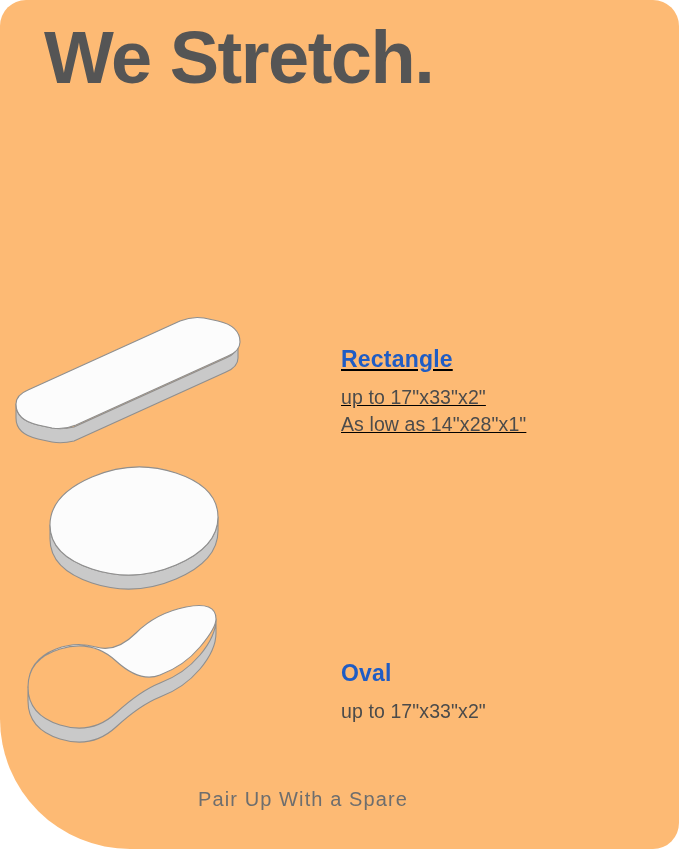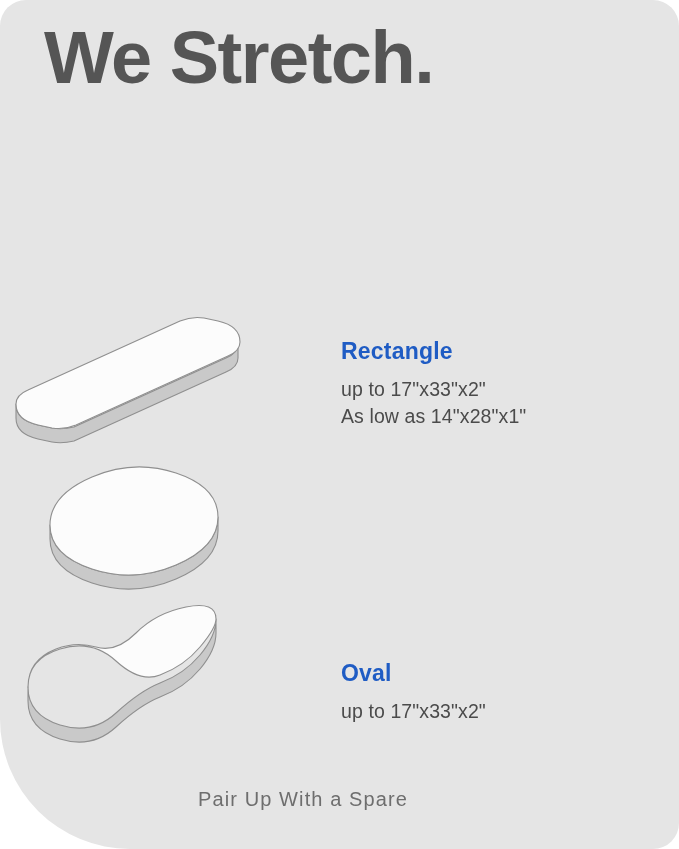--- a/index.html
+++ b/index.html
@@ -11,21 +11,21 @@
     width: 679px;
     height: 849px;
     font-family: "Liberation Sans", sans-serif;
     overflow: hidden;
   }
 
   #poster {
     position: relative;
     width: 679px;
     height: 849px;
-    background: #e5e5e5;
+    background: #fdba74;
     border-radius: 26px 26px 26px 130px;
     overflow: hidden;
   }
 
   
   .headline {
     position: absolute;
     left: 44px;
     top: 22px;
     width: 590px;
@@ -59,21 +59,21 @@
     position: absolute;
     left: 0;
     top: 0;
   }
   .art svg { display: block; }
 
   .copy {
     position: absolute;
     left: 341px;
   }
-  .row-1 .copy { top: 39px; }
+  .row-1 .copy { top: 47px; text-decoration: underline; }
   .row-2 .copy { top: 208px; }
 
   .shape-title {
     color: #1f5cc4;
     font-size: 23px;
     font-weight: bold;
     letter-spacing: 0.2px;
     line-height: 1.1;
     margin: 0 0 12px 0;
     white-space: nowrap;

